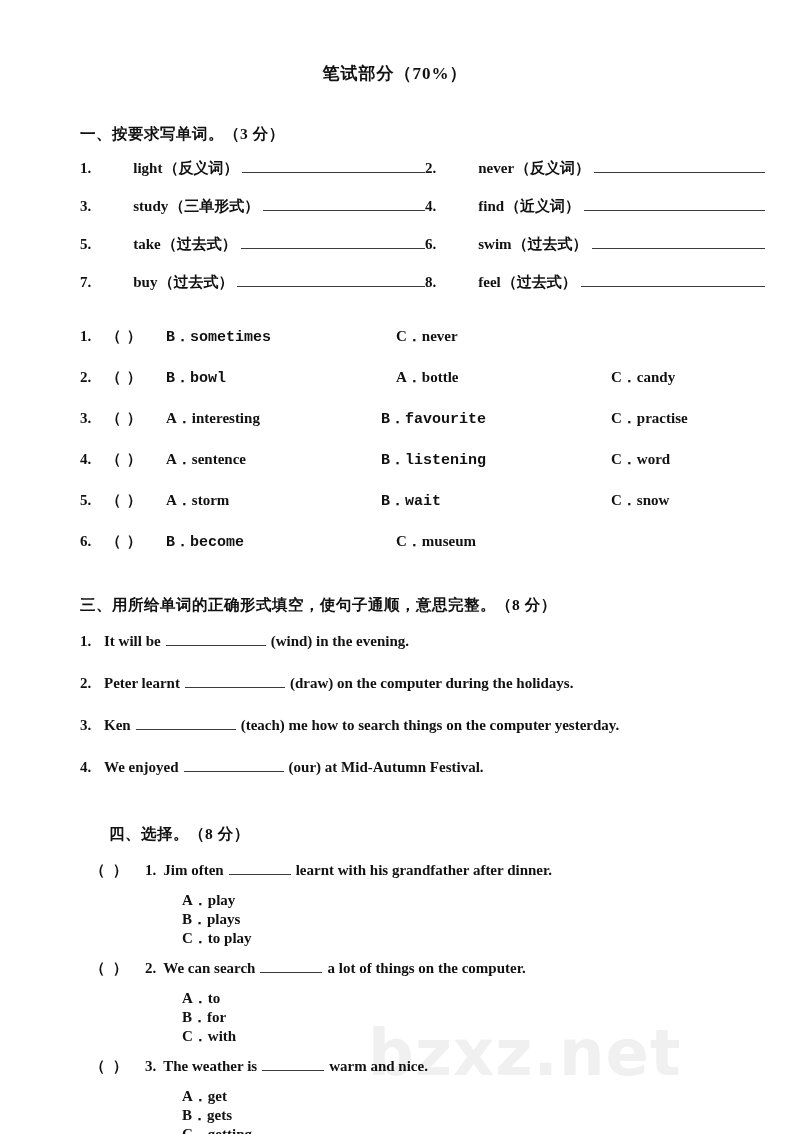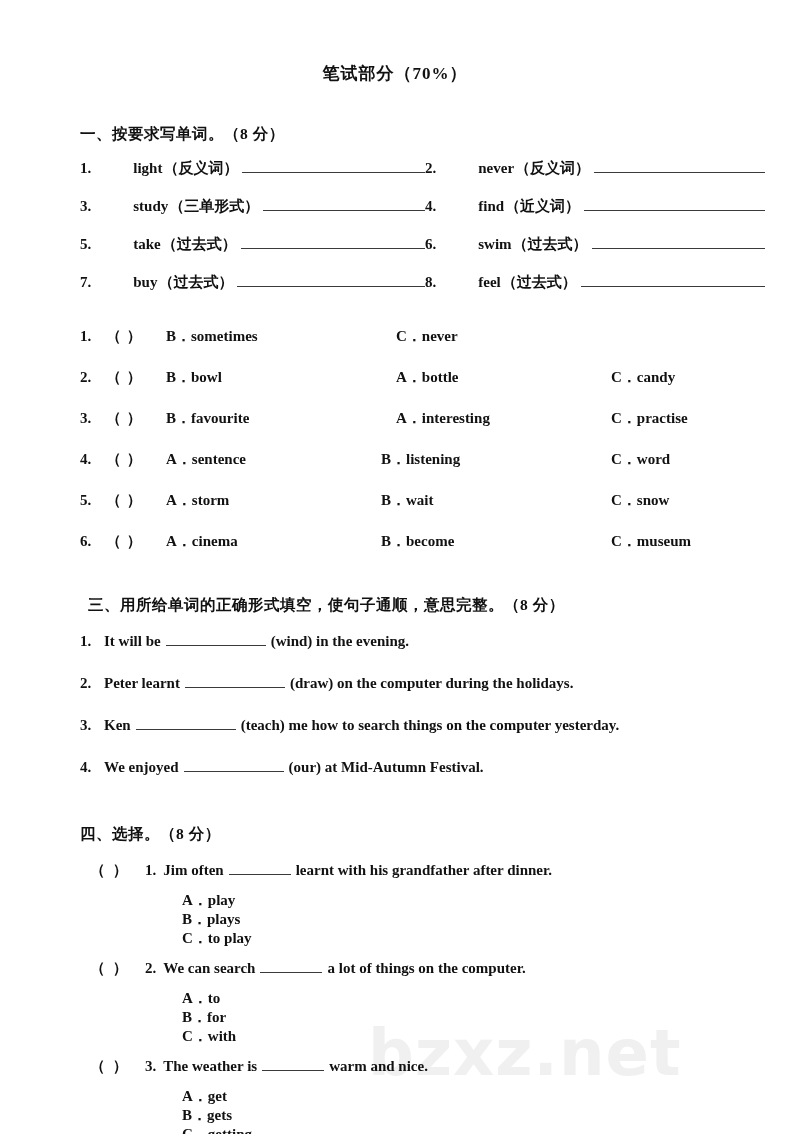--- a/index.html
+++ b/index.html
@@ -58,22 +58,22 @@
   
   .section-heading {
     font-size: 15.5px;
     font-weight: 700;
     letter-spacing: 0.5px;
     margin: 0;
     padding-left: 80px;
   }
   .sec1-heading { padding-top: 31px; }
   .sec2-heading { padding-top: 22px; }
-  .sec3-heading { padding-top: 22px; margin-left: 8px; }
-  .sec4-heading { padding-top: 24px; }
+  .sec3-heading { padding-top: 22px; }
+  .sec4-heading { padding-top: 24px; margin-left: 29px; }
 
   
   .word-grid {
     padding-left: 80px;
     padding-top: 14px;
   }
   .word-row {
     display: flex;
     margin-bottom: 19px;
     font-size: 15px;
@@ -107,21 +107,21 @@
     display: flex;
     align-items: baseline;
     margin-bottom: 22px;
     font-size: 15px;
     font-weight: 700;
   }
   .odd-num { width: 26px; }
   .odd-paren { width: 60px; letter-spacing: 1px; }
   .odd-opt { white-space: nowrap; }
   .odd-opt.a { width: 215px; }
-  .odd-opt.b { width: 230px; }
+  .odd-opt.b { width: 230px; font-family: Liberation Mono, monospace; }
   .odd-opt.c { width: 180px; }
 
   
   .fill-list {
     padding-left: 80px;
     padding-top: 16px;
   }
   .fill-row {
     display: flex;
     align-items: baseline;
@@ -178,21 +178,21 @@
 <body>
 
 <div class="page">
 
   <div class="watermark">bzxz.net</div>
 
   <div class="content">
 
     <div class="doc-title">笔试部分（70%）</div>
 
-    <div class="section-heading sec1-heading">一、按要求写单词。（8 分）</div>
+    <div class="section-heading sec1-heading">一、按要求写单词。（3 分）</div>
 
     <div class="word-grid">
 
       <div class="word-row">
         <div class="word-cell left">
           <span class="w-num">1.</span>
           <span class="w-word">light</span>
           <span class="w-hint">（反义词）</span>
           <span class="w-blank"></span>
         </div>
@@ -265,22 +265,22 @@
         <span class="odd-num">2.</span>
         <span class="odd-paren">（    ）</span>
         <span class="odd-opt b">B．bowl</span>
         <span class="odd-opt a">A．bottle</span>
         <span class="odd-opt c">C．candy</span>
       </div>
 
       <div class="odd-row">
         <span class="odd-num">3.</span>
         <span class="odd-paren">（    ）</span>
+        <span class="odd-opt a">A．interesting</span>
         <span class="odd-opt b">B．favourite</span>
-        <span class="odd-opt a">A．interesting</span>
         <span class="odd-opt c">C．practise</span>
       </div>
 
       <div class="odd-row">
         <span class="odd-num">4.</span>
         <span class="odd-paren">（    ）</span>
         <span class="odd-opt a">A．sentence</span>
         <span class="odd-opt b">B．listening</span>
         <span class="odd-opt c">C．word</span>
       </div>
@@ -289,21 +289,20 @@
         <span class="odd-num">5.</span>
         <span class="odd-paren">（    ）</span>
         <span class="odd-opt a">A．storm</span>
         <span class="odd-opt b">B．wait</span>
         <span class="odd-opt c">C．snow</span>
       </div>
 
       <div class="odd-row">
         <span class="odd-num">6.</span>
         <span class="odd-paren">（    ）</span>
-        <span class="odd-opt a">A．cinema</span>
         <span class="odd-opt b">B．become</span>
         <span class="odd-opt c">C．museum</span>
       </div>
 
     </div>
 
     <div class="section-heading sec3-heading">三、用所给单词的正确形式填空，使句子通顺，意思完整。（8 分）</div>
 
     <div class="fill-list">
 

